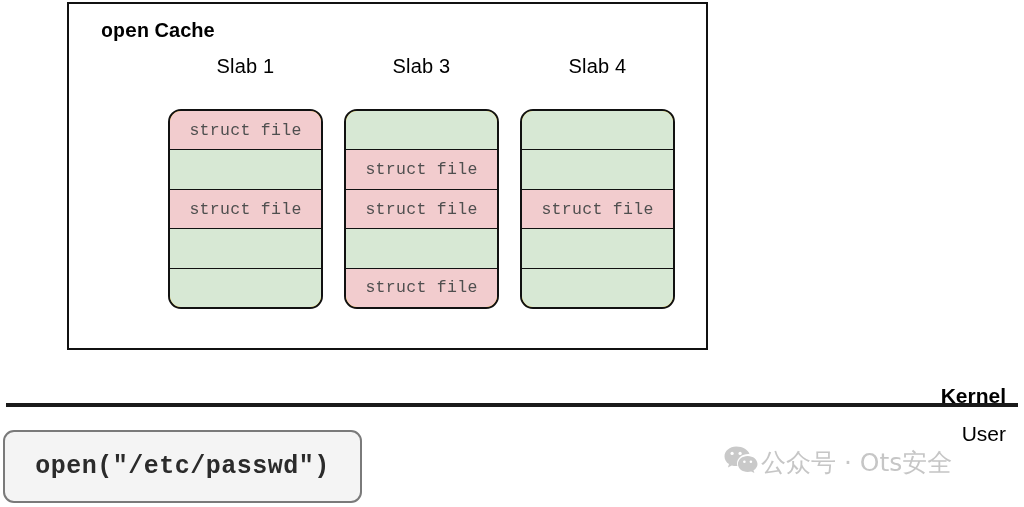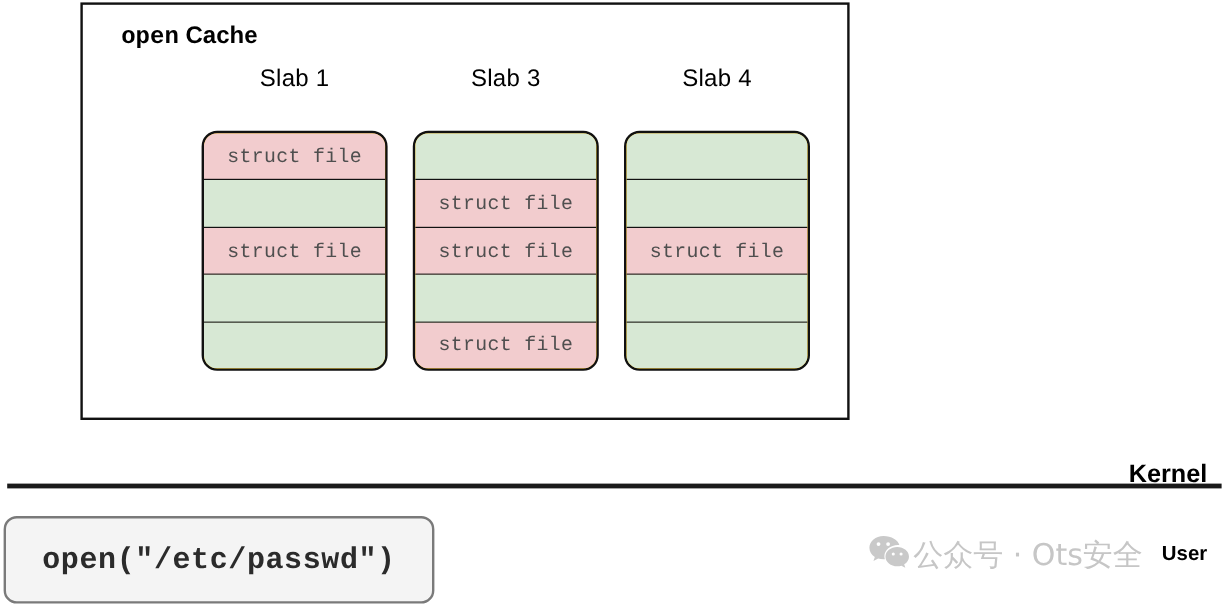--- a/index.html
+++ b/index.html
@@ -115,23 +115,23 @@
     position: absolute;
     left: 6px;
     top: 403px;
     width: 1012px;
     height: 4px;
     background: #1a1a1a;
   }
   .user-label {
     position: absolute;
     right: 18px;
-    top: 453px;
-    font-size: 17px;
-    font-weight: bold;
+    top: 423px;
+    font-size: 21px;
+    font-weight: normal;
     line-height: 1;
     z-index: 5;
   }
 
   
   .syscall-box {
     position: absolute;
     left: 3px;
     top: 430px;
     width: 359px;

